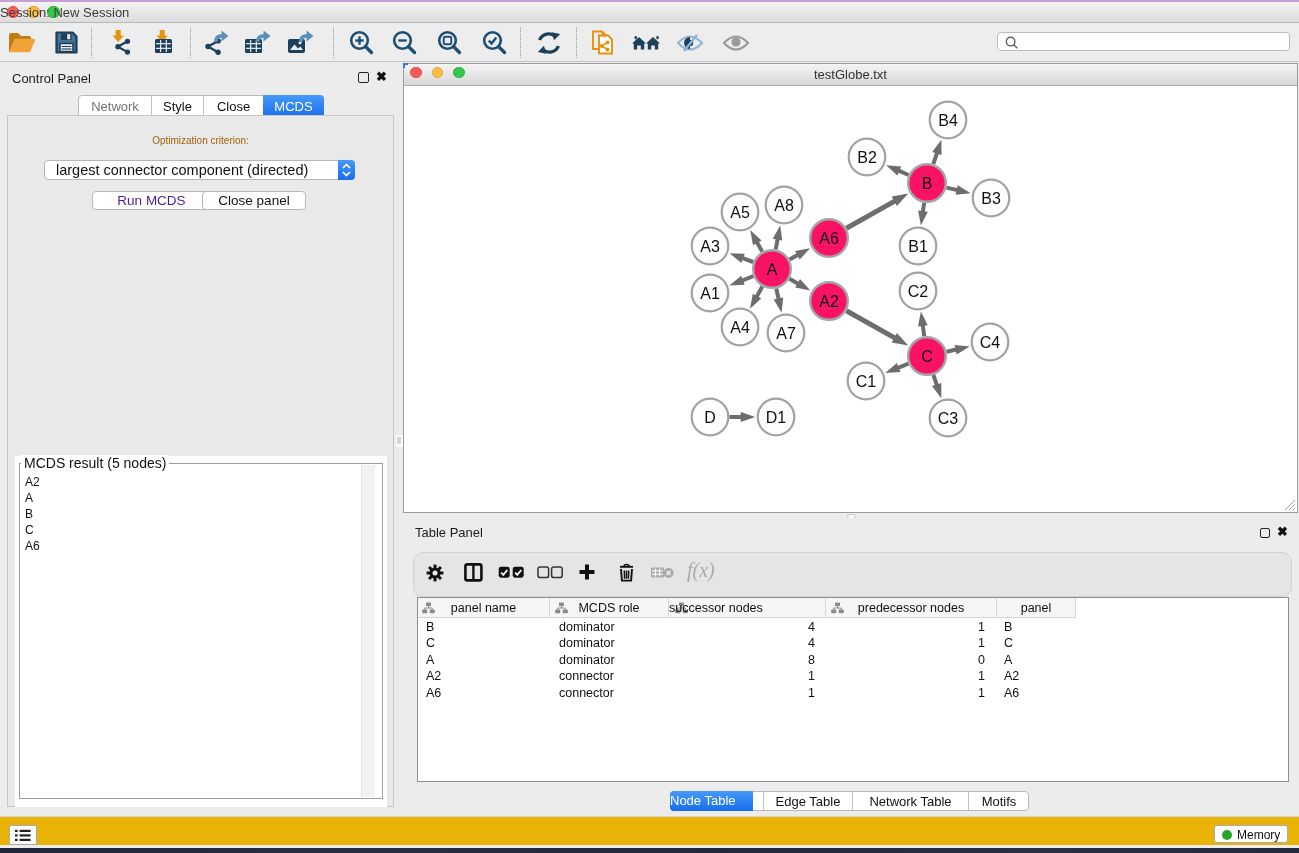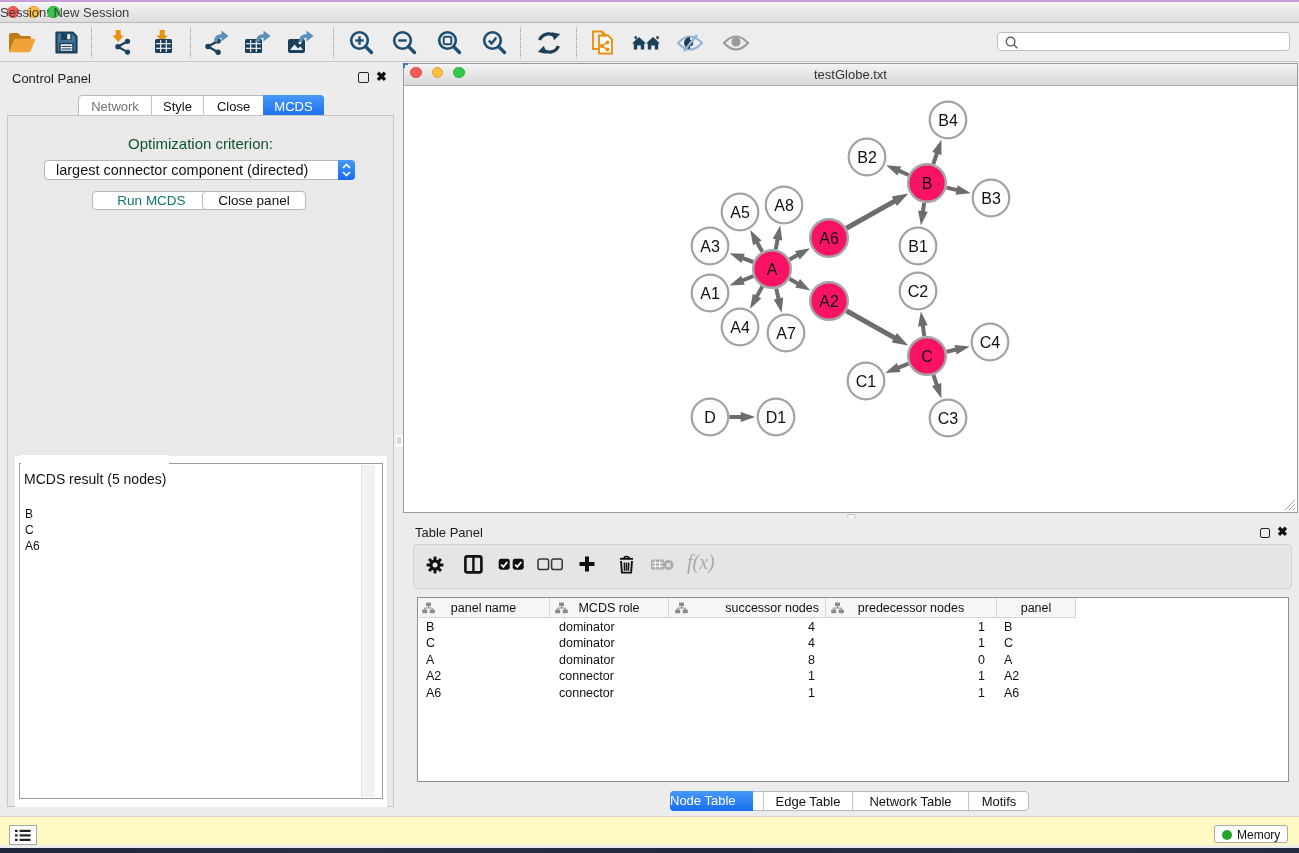--- a/index.html
+++ b/index.html
@@ -192,40 +192,40 @@
     <div class="abs" style="left:376px;top:8px;font-size:13px;font-weight:bold;color:#111">✖</div>
 
     <div class="abs" style="left:78px;top:34px;width:244px;height:23px;border:1px solid #b9b9b9;border-radius:4px;background:#fff;font-size:13px;line-height:21px">
       <div class="abs" style="left:0;top:0;width:72px;height:21px;text-align:center;color:#737373">Network</div>
       <div class="abs" style="left:72px;top:0;width:52px;height:21px;text-align:center;color:#111;border-left:1px solid #c3c3c3">Style</div>
       <div class="abs" style="left:124px;top:0;width:60px;height:21px;text-align:center;color:#111;border-left:1px solid #c3c3c3">Close</div>
       <div class="abs" style="left:184px;top:-1px;width:61px;height:23px;text-align:center;color:#fff;line-height:23px;background:linear-gradient(#4799f8,#176ded);border-radius:0 4px 4px 0">MCDS</div>
     </div>
 
     <div class="abs" style="left:7px;top:54px;width:387px;height:692px;background:#e9e9e9;border:1px solid #c6c6c6">
-      <div class="abs" style="left:0;top:19px;width:100%;text-align:center;font-size:15px;color:#14532d">Optimization criterion:</div>
+      <div class="abs" style="left:0;top:19px;width:100%;text-align:center;font-size:10px;color:#a16207">Optimization criterion:</div>
 
       <div class="abs" style="left:36px;top:44px;width:311px;height:20px;background:#fff;border:1px solid #b7b7b7;border-radius:4px">
         <div class="abs" style="left:11px;top:1px;font-size:14.5px;color:#111">largest connector component (directed)</div>
         <div class="abs" style="right:-1px;top:-1px;width:17px;height:20px;background:linear-gradient(#4799f8,#176ded);border-radius:0 4px 4px 0">
           <svg width="11" height="14" viewBox="0 0 11 14" style="margin:3px auto 0">
               <path d="M2 5 L5.5 1.5 9 5" fill="none" stroke="#fff" stroke-width="1.7"></path>
               <path d="M2 9 L5.5 12.5 9 9" fill="none" stroke="#fff" stroke-width="1.7"></path>
             </svg>
         </div>
       </div>
 
-      <div class="abs" style="left:84px;top:75px;width:119px;height:19px;background:#fff;border:1px solid #b7b7b7;border-radius:4px;text-align:center;font-size:13.5px;line-height:17px;color:#0f766e">Run MCDS</div>
+      <div class="abs" style="left:84px;top:75px;width:119px;height:19px;background:#fff;border:1px solid #b7b7b7;border-radius:4px;text-align:center;font-size:13.5px;line-height:17px;color:#4c1d95">Run MCDS</div>
       <div class="abs" style="left:194px;top:75px;width:104px;height:19px;background:#fff;border:1px solid #b7b7b7;border-radius:4px;text-align:center;font-size:13.5px;line-height:17px;color:#111">Close panel</div>
 
       <div class="abs" style="left:7px;top:340px;width:372px;height:351px;background:#fff">
         <div class="abs" style="left:4px;top:7px;width:364px;height:336px;border:1px solid #9d9d9d"></div>
         <div class="abs" style="left:6px;top:9px;width:360px;height:332px;background:#fff;font-size:12px;color:#111;line-height:16px;padding:9px 0 0 4px">A2<br>A<br>B<br>C<br>A6</div>
         <div class="abs" style="left:346px;top:9px;width:14px;height:332px;background:#f2f2f2;border-left:1px solid #e2e2e2"></div>
-        <div class="abs" style="left:6px;top:-1px;background:#fff;padding:16px 3px;font-size:14px;color:#111">MCDS result (5 nodes)</div>
+        <div class="abs" style="left:6px;top:-1px;background:#fff;padding:0 3px;font-size:14px;color:#111">MCDS result (5 nodes)</div>
       </div>
     </div>
   </div>
 
   <div class="abs" style="left:396px;top:433px;width:7px;height:12px;background:#fdfdfd"></div>
   <div class="abs" style="left:397px;top:435px;width:4px;height:7px;background:#d6d6d6"></div>
 
   <div class="abs" style="left:403px;top:61px;width:895px;height:450px;background:#fff;border:1px solid #9b9b9b">
     <div class="abs" style="left:0;top:0;width:893px;height:22px;background:linear-gradient(#f4f4f4,#d8d8d8);border-bottom:1px solid #ababab">
       <span style="position:absolute;left:6.1px;top:2.5999999999999996px;width:11.8px;height:11.8px;border-radius:50%;background:#fc5b57;border:1px solid #e2463f;box-sizing:border-box"></span>
@@ -326,21 +326,21 @@
       </svg>
   </div>
 
   <div class="abs" style="left:847px;top:512px;width:9px;height:5px;background:#f4f4f4;border:1px solid #ccc;border-radius:2px"></div>
 
   <div class="abs" style="left:403px;top:516px;width:896px;height:298px;background:#ececec">
     <div class="abs" style="left:12px;top:7px;font-size:13px;color:#1c1c1c">Table Panel</div>
     <div class="abs" style="left:857px;top:10px;width:10px;height:10px;border:1.6px solid #222;border-radius:2px"></div>
     <div class="abs" style="left:874px;top:6px;font-size:13px;font-weight:bold;color:#111">✖</div>
 
-    <div class="abs" style="left:10px;top:26px;width:879px;height:45px;background:#e5e5e5;border:1px solid #d2d2d2;border-radius:4px">
+    <div class="abs" style="left:10px;top:34px;width:879px;height:45px;background:#e5e5e5;border:1px solid #d2d2d2;border-radius:10px">
       <div class="abs" style="left:11px;top:10px">
           <svg width="20" height="20" viewBox="0 0 20 20" style="">
             <g fill="#111">
               <circle cx="10" cy="10" r="5.6"></circle>
 <g stroke="#111" stroke-width="3">
                 <line x1="10" y1="1.6" x2="10" y2="5" transform="rotate(0 10 10)"></line>
                 <line x1="10" y1="1.6" x2="10" y2="5" transform="rotate(45 10 10)"></line>
                 <line x1="10" y1="1.6" x2="10" y2="5" transform="rotate(90 10 10)"></line>
                 <line x1="10" y1="1.6" x2="10" y2="5" transform="rotate(135 10 10)"></line>
                 <line x1="10" y1="1.6" x2="10" y2="5" transform="rotate(180 10 10)"></line>
@@ -442,21 +442,21 @@
             <span class="abs" style="left:6px;top:4px">
               <svg width="13" height="12" viewBox="0 0 13 12" style="">
                 <g fill="#8a8a8a">
                   <rect x="4" y="0.5" width="5" height="3.6" rx="0.6"></rect>
 <rect x="0.2" y="7.6" width="5" height="3.6" rx="0.6"></rect>
                   <rect x="7.8" y="7.6" width="5" height="3.6" rx="0.6"></rect>
 <path d="M6.5 4 v2 M2.7 7.6 v-1.6 h7.6 v1.6" stroke="#8a8a8a" stroke-width="1" fill="none"></path>
                 </g>
               </svg>
             </span>
-            <span class="abs" style="left:0;right:6px;top:3px;text-align:right">successor nodes</span>
+            <span class="abs" style="left:0;right:12px;top:3px;text-align:left">successor nodes</span>
           </div>
         <div class="abs" style="left:408px;top:0;width:171px;height:20px;border-right:1px solid #d6d6d6">
             <span class="abs" style="left:5px;top:4px">
               <svg width="13" height="12" viewBox="0 0 13 12" style="">
                 <g fill="#8a8a8a">
                   <rect x="4" y="0.5" width="5" height="3.6" rx="0.6"></rect>
 <rect x="0.2" y="7.6" width="5" height="3.6" rx="0.6"></rect>
                   <rect x="7.8" y="7.6" width="5" height="3.6" rx="0.6"></rect>
 <path d="M6.5 4 v2 M2.7 7.6 v-1.6 h7.6 v1.6" stroke="#8a8a8a" stroke-width="1" fill="none"></path>
                 </g>
@@ -511,21 +511,21 @@
     <div class="abs" style="left:267px;top:273px;width:359px;height:20px;border:1px solid #b9b9b9;border-radius:4px;background:#fff;font-size:13px;line-height:19px">
       <div class="abs" style="left:-1px;top:-1px;width:83px;height:20px;text-align:left;color:#fff;background:linear-gradient(#4799f8,#176ded);border-radius:4px 0 0 4px">Node Table</div>
       <div class="abs" style="left:92px;top:0;width:89px;height:18px;text-align:center;color:#111;border-left:1px solid #c3c3c3">Edge Table</div>
       <div class="abs" style="left:181px;top:0;width:116px;height:18px;text-align:center;color:#111;border-left:1px solid #c3c3c3">Network Table</div>
       <div class="abs" style="left:297px;top:0;width:61px;height:18px;text-align:center;color:#111;border-left:1px solid #c3c3c3">Motifs</div>
     </div>
   </div>
 
   <div class="abs" style="left:0;top:59px;width:1299px;height:1px;background:#c6c6c6"></div>
 
-  <div class="abs" style="left:0;top:814px;width:1299px;height:29px;background:#fef9c3;border-top:1px solid #d6d6d6">
+  <div class="abs" style="left:0;top:814px;width:1299px;height:29px;background:#eab308;border-top:1px solid #d6d6d6">
     <div class="abs" style="left:9px;top:8px;width:28px;height:20px;background:#fdfdfd;border:1px solid #a8a8a8">
       <span class="abs" style="left:5px;top:3px">
           <svg width="16" height="13" viewBox="0 0 16 13" style="">
             <g fill="#222">
               <rect x="0" y="0.8" width="2.6" height="2.2"></rect>
               <rect x="4.6" y="0.8" width="11" height="2.2"></rect>
               <rect x="0" y="5.3" width="2.6" height="2.2"></rect>
               <rect x="4.6" y="5.3" width="11" height="2.2"></rect>
               <rect x="0" y="9.8" width="2.6" height="2.2"></rect>
               <rect x="4.6" y="9.8" width="11" height="2.2"></rect>

